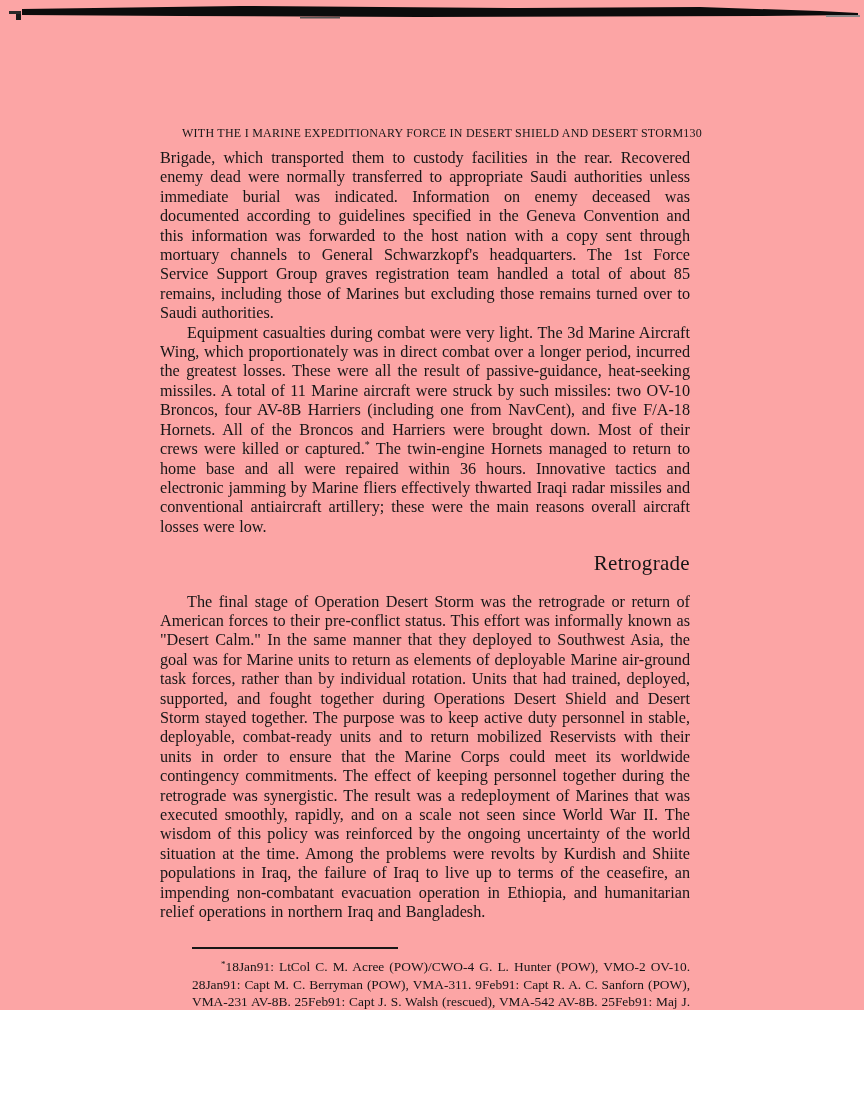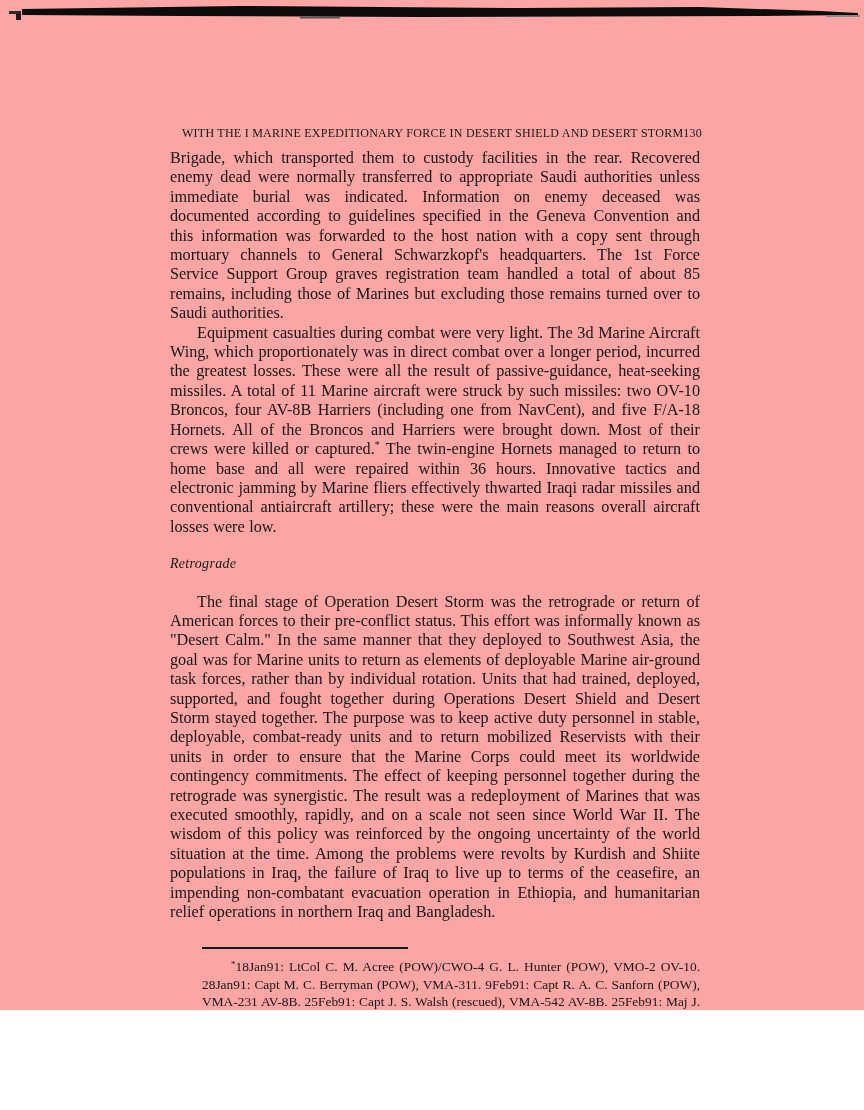--- a/index.html
+++ b/index.html
@@ -32,38 +32,37 @@
     font-size: 12px;
     letter-spacing: 0.25px;
     white-space: nowrap;
   }
   .running-title {
     margin-left: 12px;
   }
   .content {
     position: absolute;
     top: 149px;
-    left: 170px;
+    left: 160px;
     width: 530px;
     font-size: 16.2px;
     line-height: 19.4px;
     text-align: justify;
   }
   .content p {
     margin: 0;
     word-spacing: 0.5px;
   }
   .content p.indent {
     text-indent: 27px;
   }
   .section-heading {
-    font-style: italic;
     font-weight: normal;
-    font-size: 14px;
-    text-align: left;
+    font-size: 21px;
+    text-align: right;
     margin: 17px 0 19px 0;
     letter-spacing: 0.3px;
   }
   sup.fn-marker {
     font-size: 10px;
     line-height: 0;
     vertical-align: 6px;
   }
   .footnote-block {
     margin-top: 25px;

